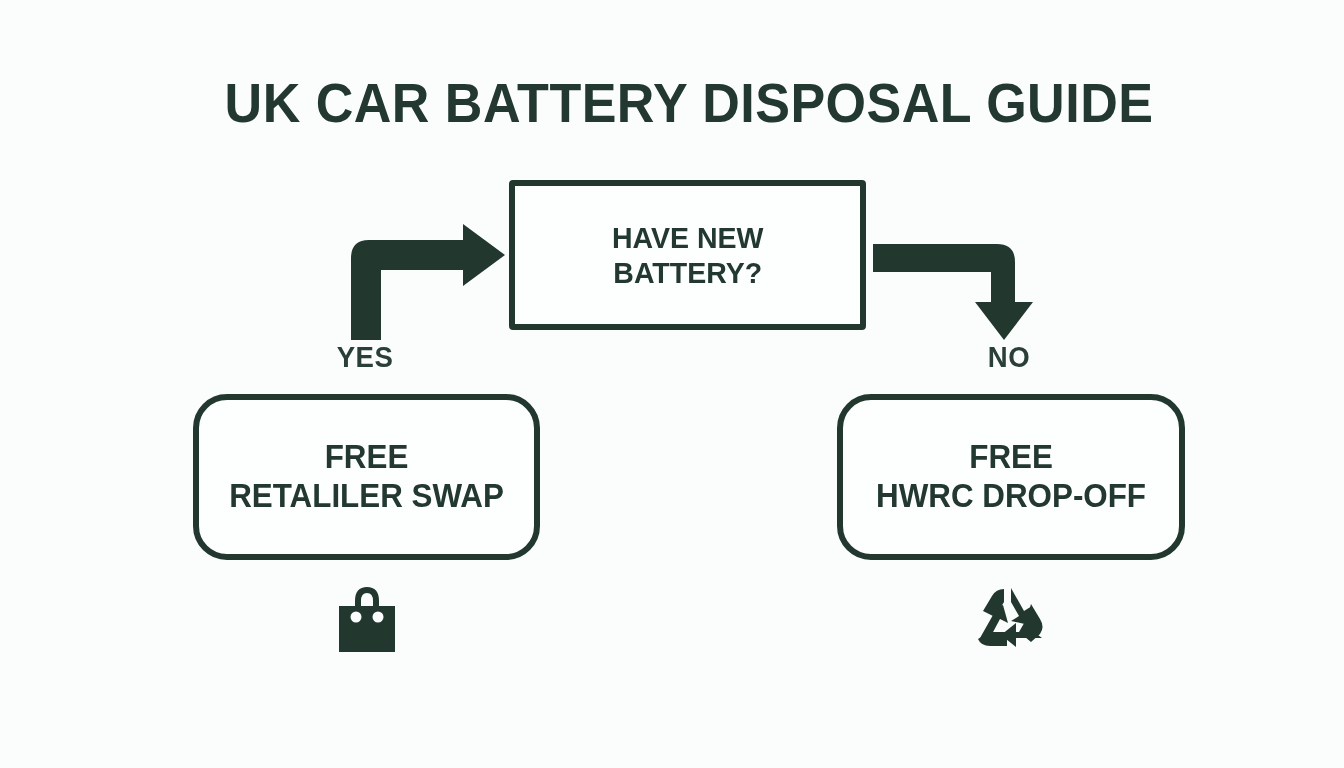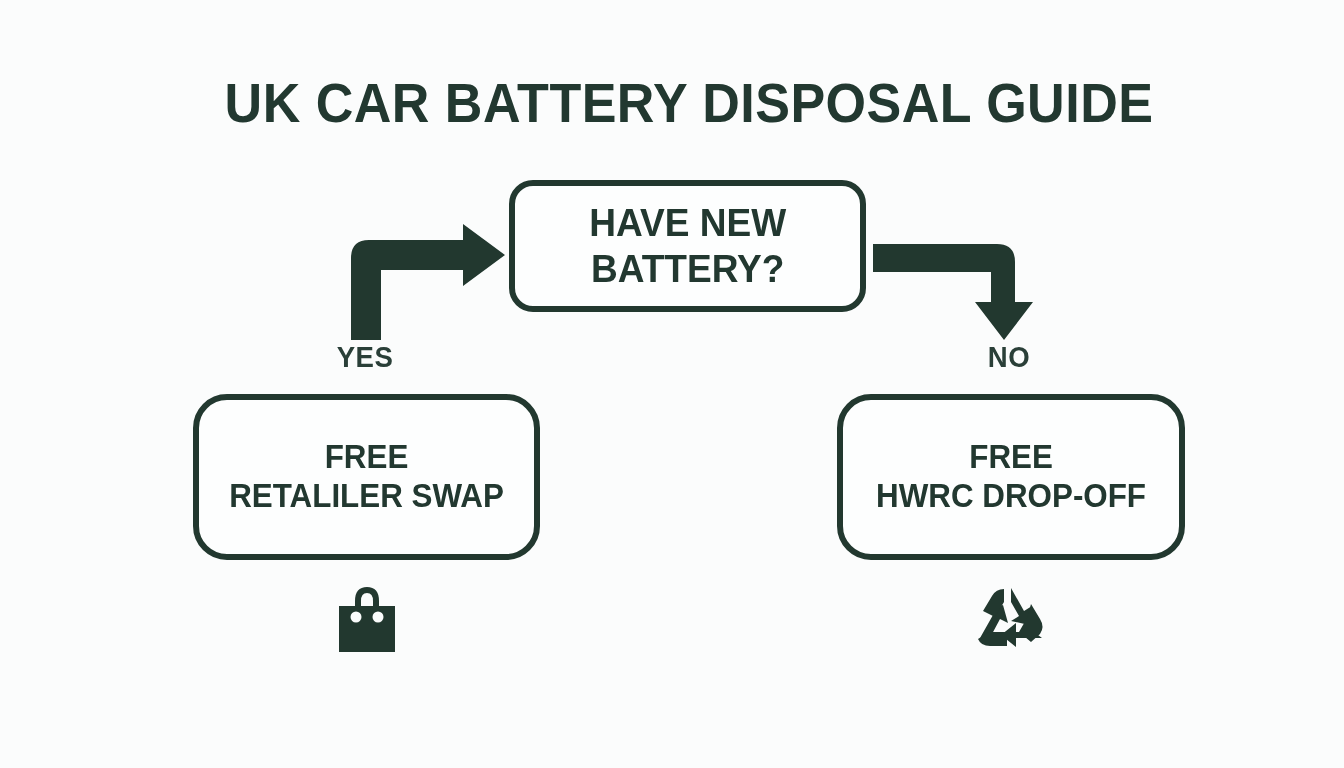--- a/index.html
+++ b/index.html
@@ -60,23 +60,23 @@
     line-height: 1.18;
     transform: scaleX(0.95);
     transform-origin: center center;
   }
   .node .line2 { display: block; }
 
   #decision-node {
     left: 492px;
     top: 180px;
     width: 357px;
-    height: 132px;
-    border-radius: 24px;
-    font-size: 39px;
+    height: 150px;
+    border-radius: 4px;
+    font-size: 30px;
   }
 
   #outcome-node-left {
     left: 176px;
     top: 394px;
     width: 347px;
     height: 166px;
     border-radius: 34px;
     font-size: 33px;
   }

